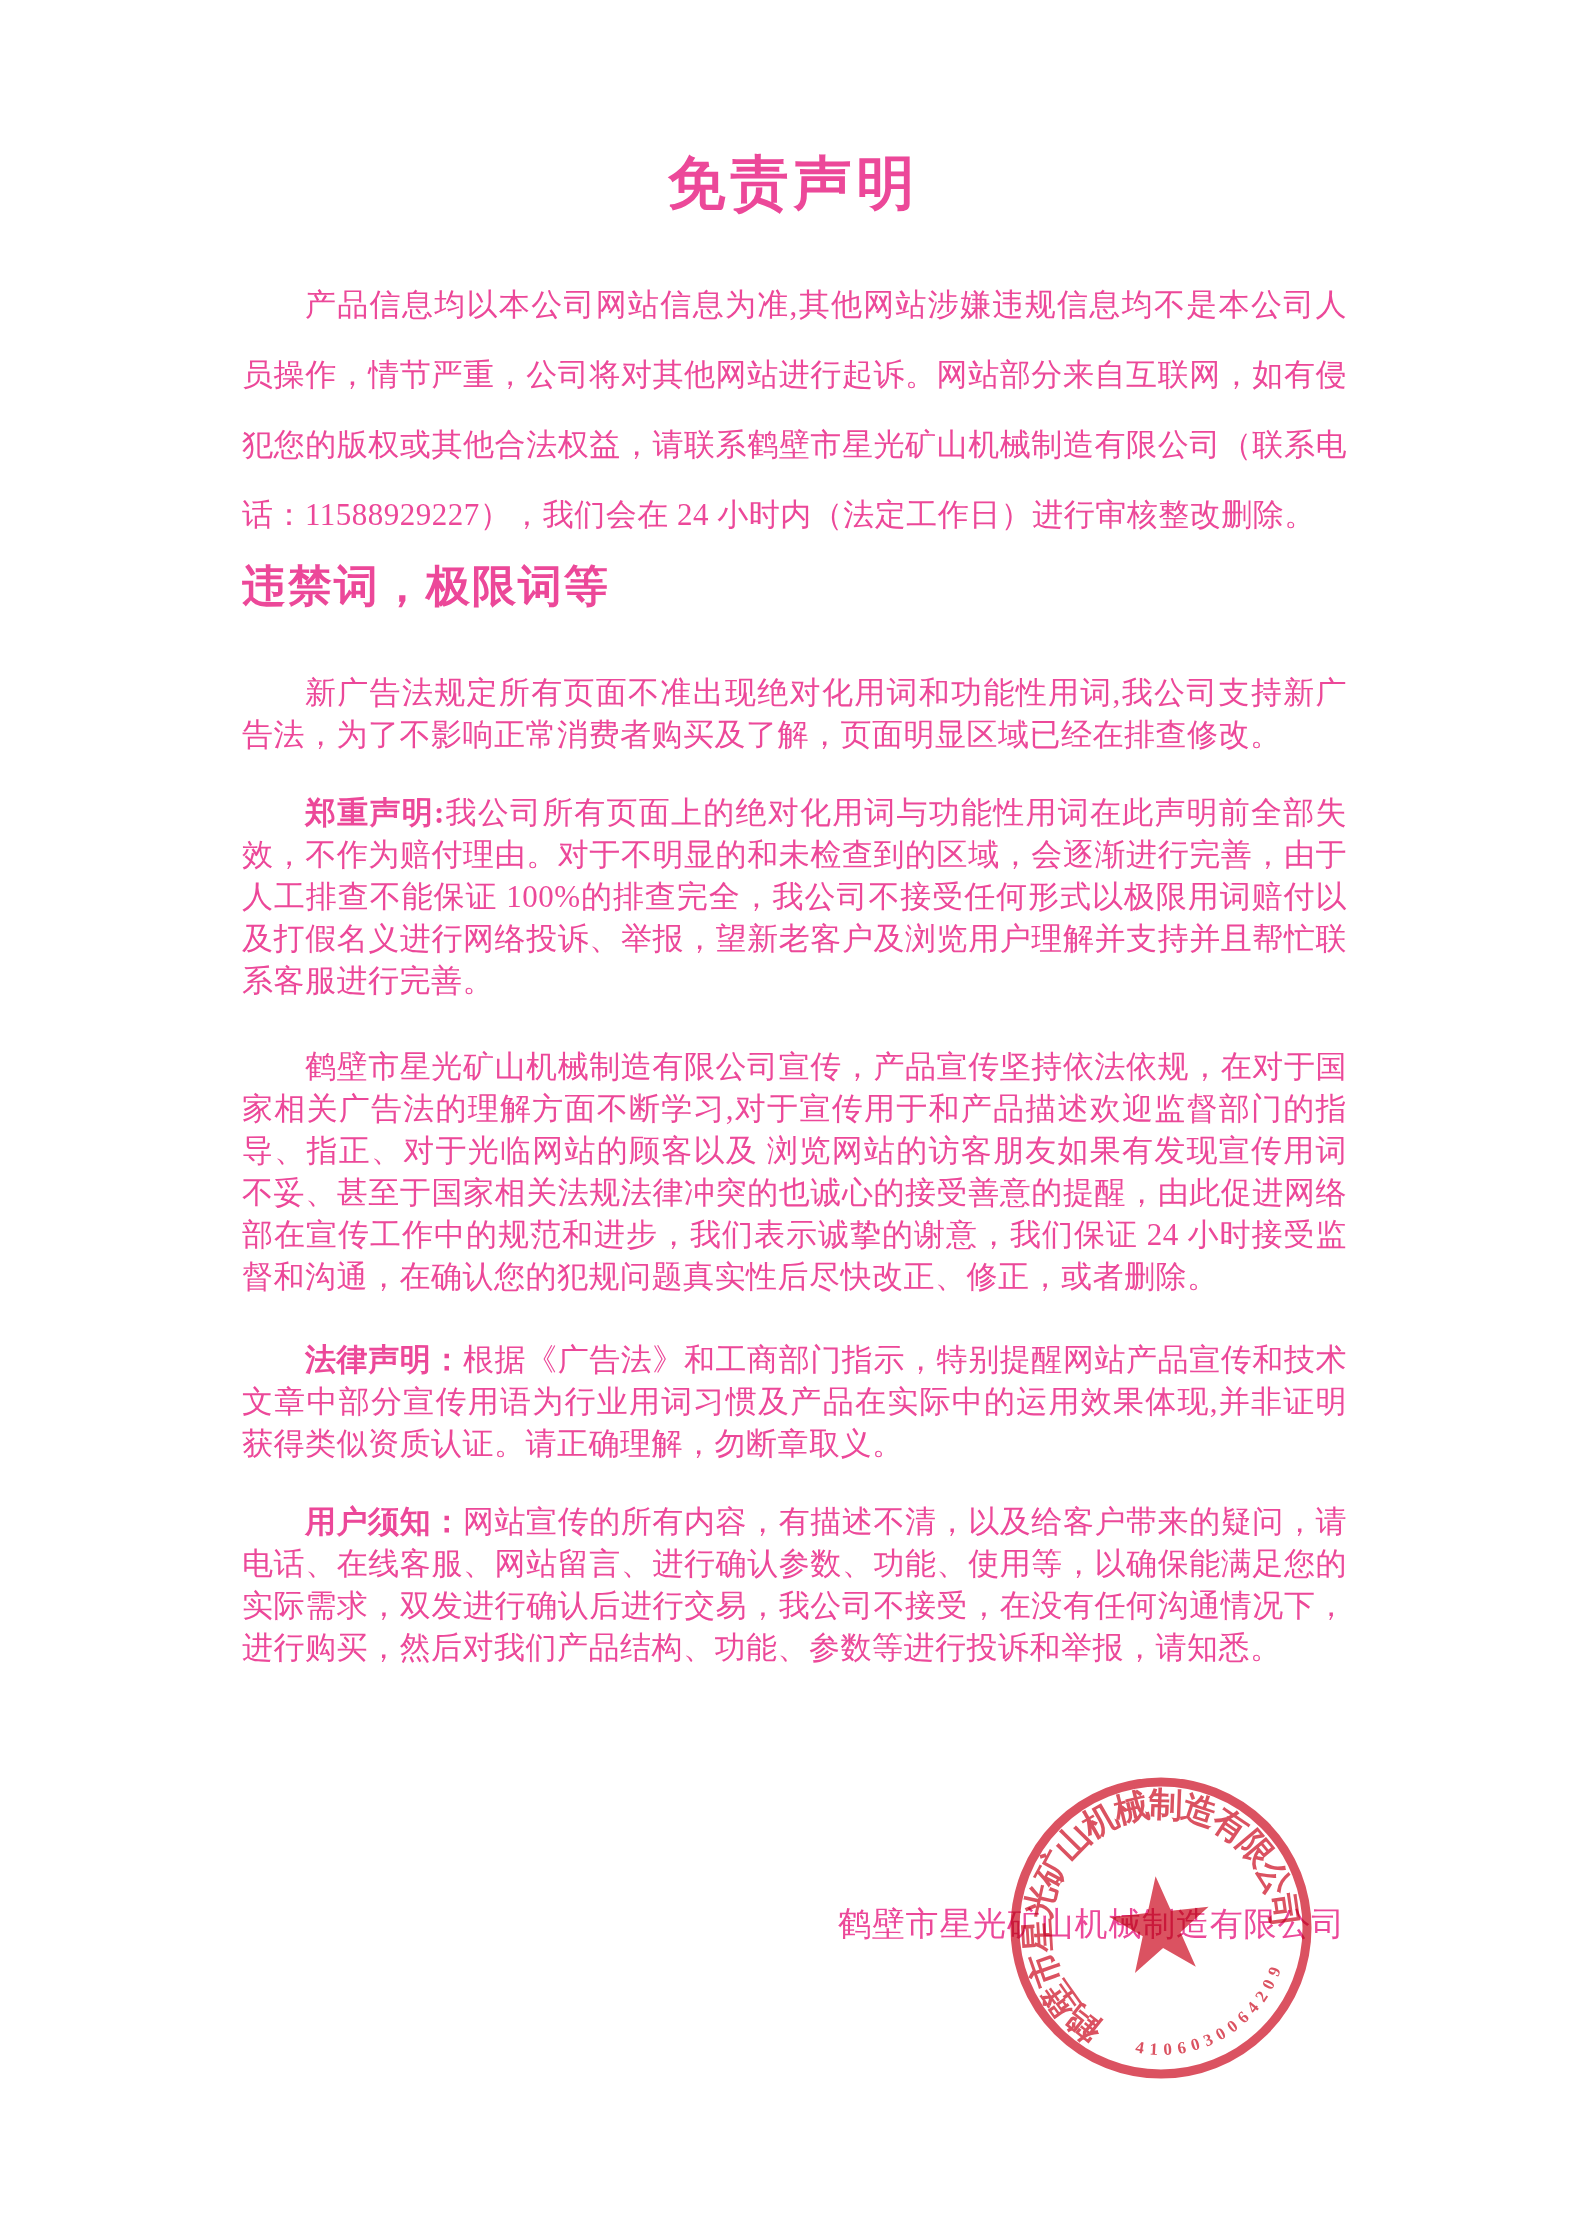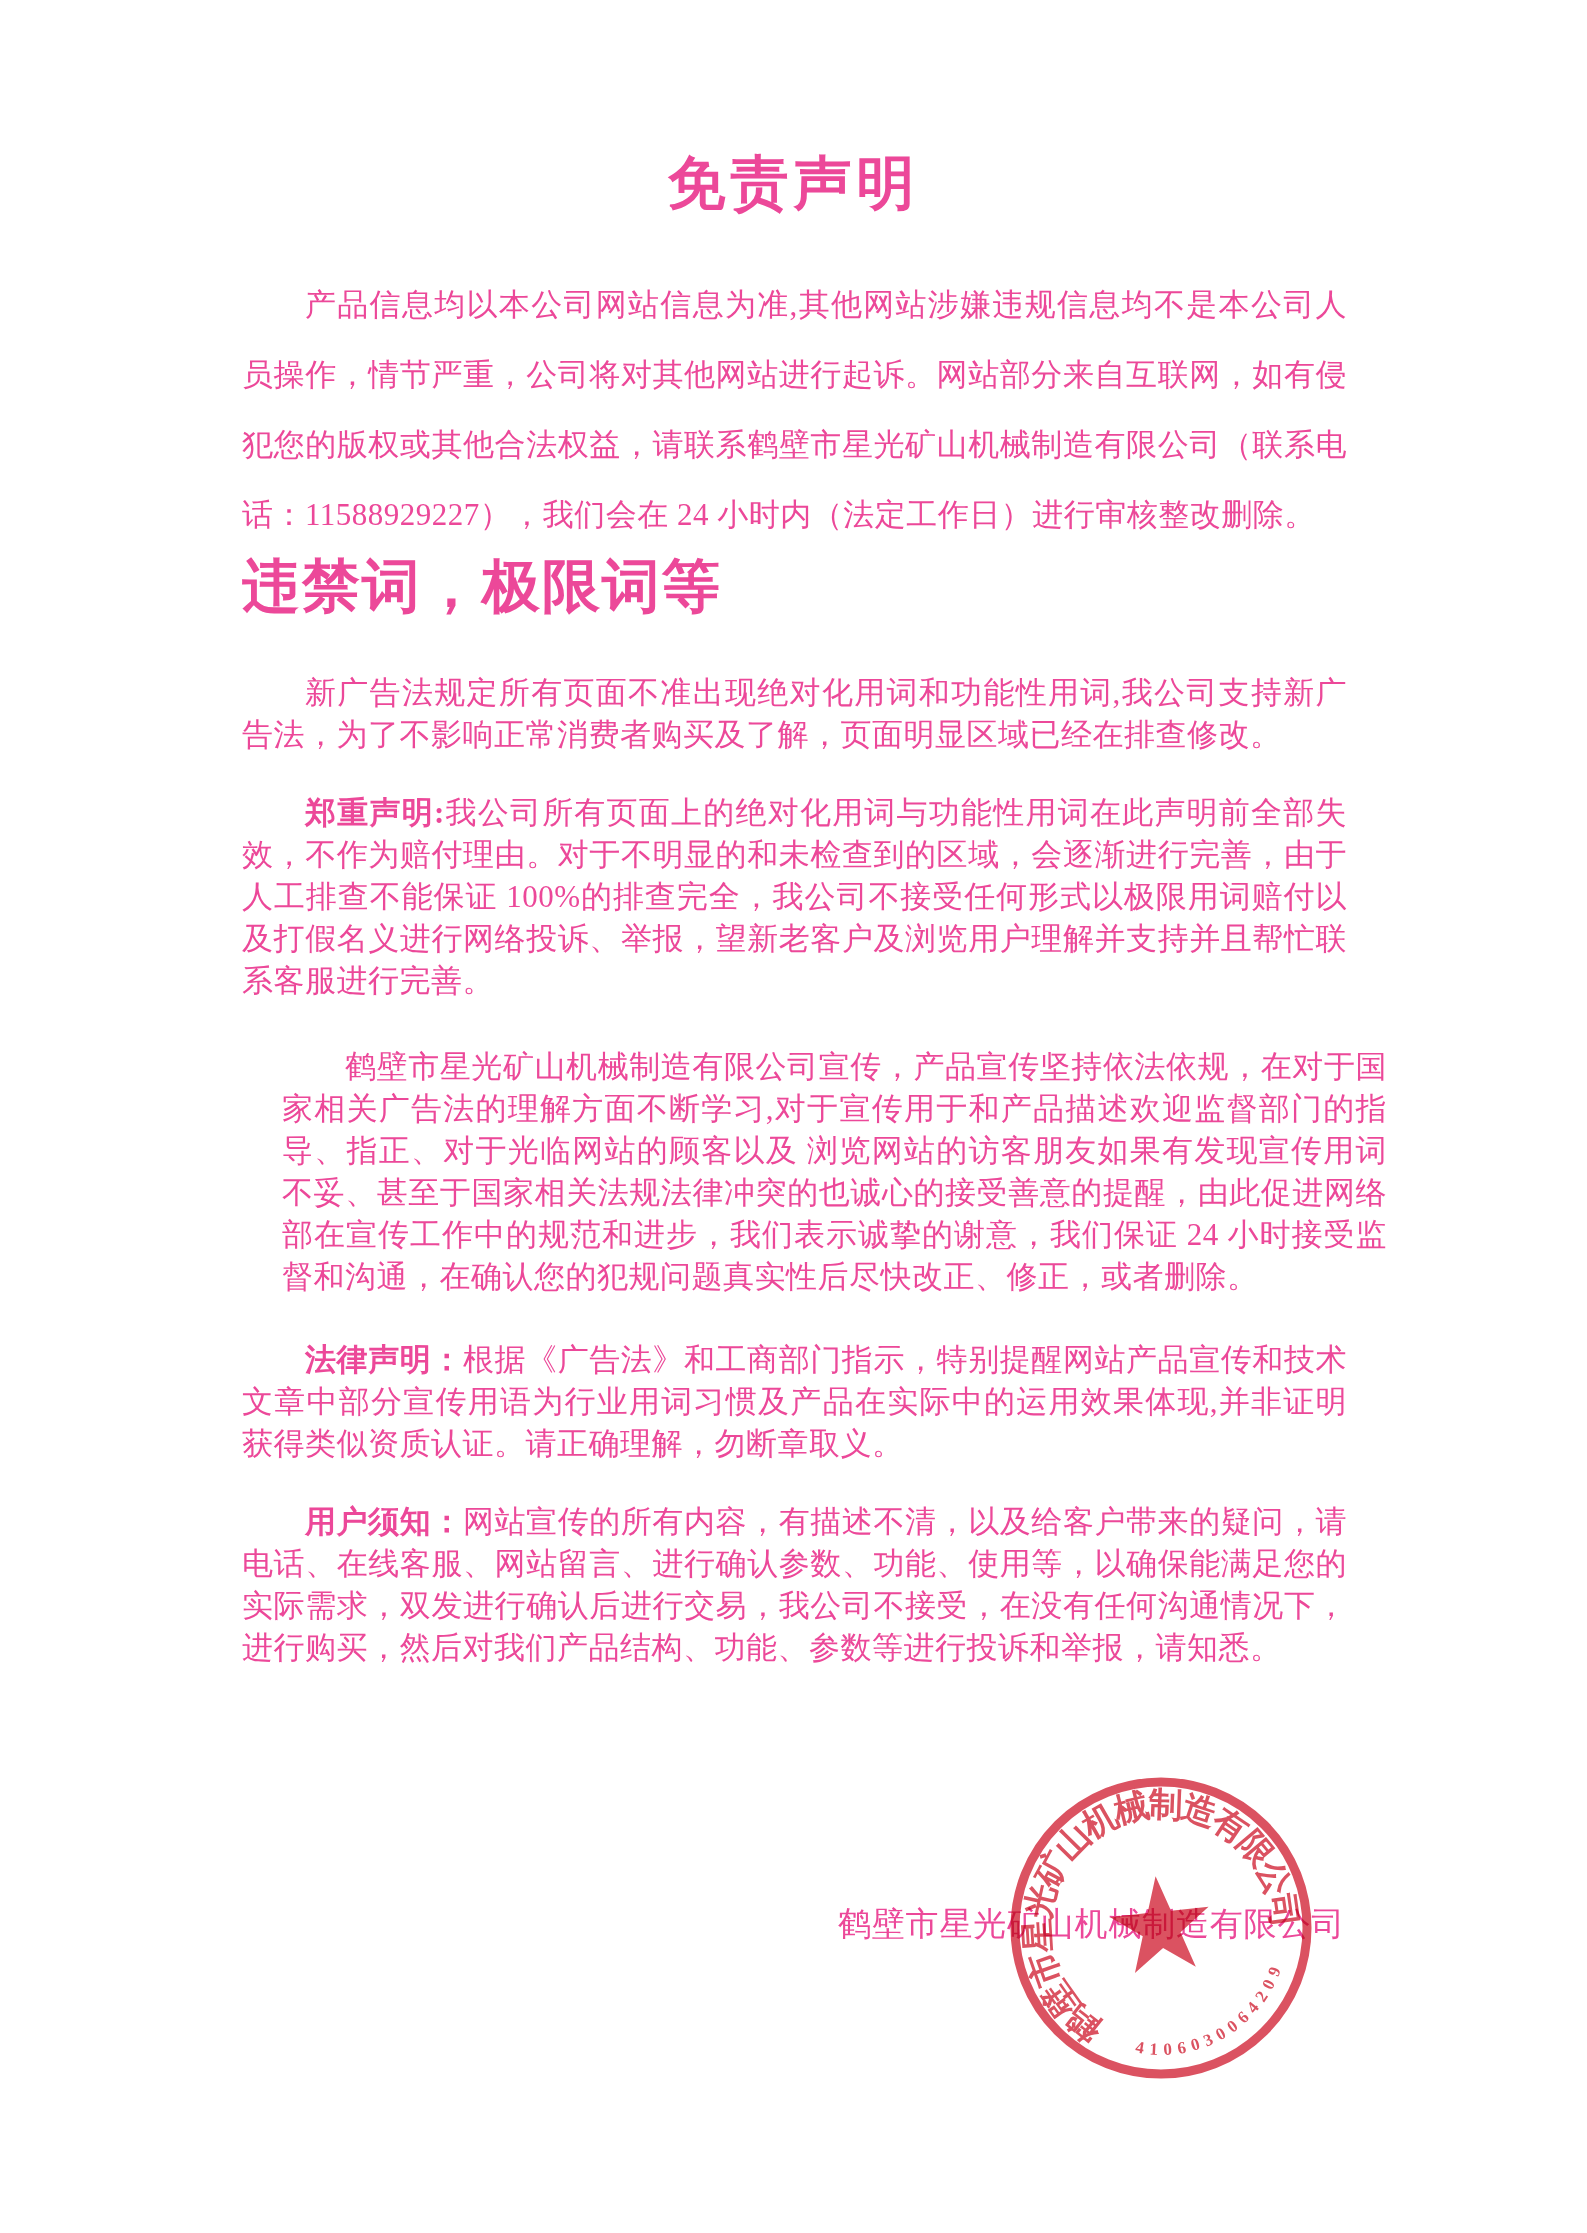--- a/index.html
+++ b/index.html
@@ -19,21 +19,21 @@
     text-align:center;
     font-size:58px;
     font-weight:bold;
     letter-spacing:5px;
     line-height:68px;
   }
   .section-heading{
     position:absolute;
     left:242px;
     margin:0;
-    font-size:58px;
+    font-size:44px;
     font-weight:bold;
     letter-spacing:2px;
     line-height:52px;
   }
   .para{
     position:absolute;
     left:242px;
     width:1105px;
     margin:0;
     font-size:31px;
@@ -73,21 +73,21 @@
   <h1 class="doc-title">免责声明</h1>
 
   <p class="para loose" style="top:270px;"><span>产品信息均以本公司网站信息为准,其他网站涉嫌违规信息均不是本公司人员操作，情节严重，公司将对其他网站进行起诉。网站部分来自互联网，如有侵犯您的版权或其他合法权益，请联系鹤壁市星光矿山机械制造有限公司（联系电话：11588929227），我们会在 24 小时内（法定工作日）进行审核整改删除。</span></p>
 
   <h2 class="section-heading" style="top:561px;">违禁词，极限词等</h2>
 
   <p class="para tight" style="top:672px;"><span>新广告法规定所有页面不准出现绝对化用词和功能性用词,我公司支持新广告法，为了不影响正常消费者购买及了解，页面明显区域已经在排查修改。</span></p>
 
   <p class="para tight" style="top:792px;"><span class="b">郑重声明:</span><span>我公司所有页面上的绝对化用词与功能性用词在此声明前全部失效，不作为赔付理由。对于不明显的和未检查到的区域，会逐渐进行完善，由于人工排查不能保证 100%的排查完全，我公司不接受任何形式以极限用词赔付以及打假名义进行网络投诉、举报，望新老客户及浏览用户理解并支持并且帮忙联系客服进行完善。</span></p>
 
-  <p class="para tight" style="top:1046px;margin-left:40px;"><span>鹤壁市星光矿山机械制造有限公司宣传，产品宣传坚持依法依规，在对于国家相关广告法的理解方面不断学习,对于宣传用于和产品描述欢迎监督部门的指导、指正、对于光临网站的顾客以及 浏览网站的访客朋友如果有发现宣传用词不妥、甚至于国家相关法规法律冲突的也诚心的接受善意的提醒，由此促进网络部在宣传工作中的规范和进步，我们表示诚挚的谢意，我们保证 24 小时接受监督和沟通，在确认您的犯规问题真实性后尽快改正、修正，或者删除。</span></p>
+  <p class="para tight" style="top:1046px;"><span>鹤壁市星光矿山机械制造有限公司宣传，产品宣传坚持依法依规，在对于国家相关广告法的理解方面不断学习,对于宣传用于和产品描述欢迎监督部门的指导、指正、对于光临网站的顾客以及 浏览网站的访客朋友如果有发现宣传用词不妥、甚至于国家相关法规法律冲突的也诚心的接受善意的提醒，由此促进网络部在宣传工作中的规范和进步，我们表示诚挚的谢意，我们保证 24 小时接受监督和沟通，在确认您的犯规问题真实性后尽快改正、修正，或者删除。</span></p>
 
   <p class="para tight" style="top:1501px;"><span class="b">用户须知：</span><span>网站宣传的所有内容，有描述不清，以及给客户带来的疑问，请电话、在线客服、网站留言、进行确认参数、功能、使用等，以确保能满足您的实际需求，双发进行确认后进行交易，我公司不接受，在没有任何沟通情况下，进行购买，然后对我们产品结构、功能、参数等进行投诉和举报，请知悉。</span></p>
 
   <p class="para tight" style="top:1339px;"><span class="b">法律声明：</span><span>根据《广告法》和工商部门指示，特别提醒网站产品宣传和技术文章中部分宣传用语为行业用词习惯及产品在实际中的运用效果体现,并非证明获得类似资质认证。请正确理解，勿断章取义。</span></p>
 
   <div class="company-line">鹤壁市星光矿山机械制造有限公司</div>
 
   <svg class="stamp" viewBox="-180 -180 360 360">
 
     <circle cx="0" cy="0" r="146" fill="none" stroke-width="9" stroke="#d63a4b"></circle>

